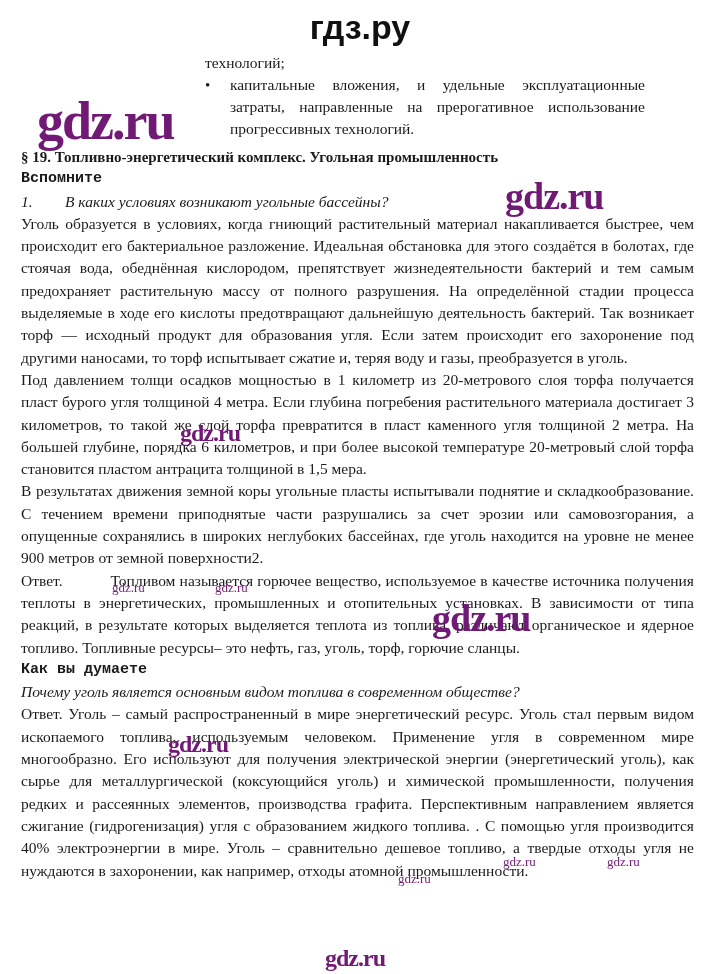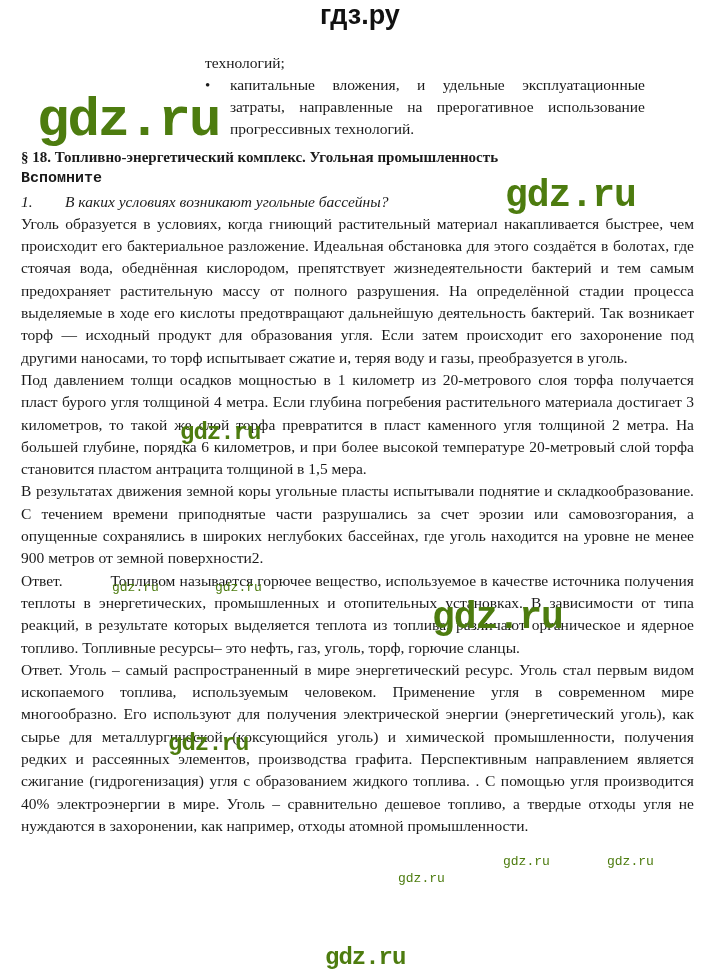--- a/index.html
+++ b/index.html
@@ -1,27 +1,27 @@
 <!DOCTYPE html>
 <html><head>
   <meta charset="utf-8">
   <style>
     html, body { margin: 0; padding: 0; background: #ffffff; }
     body {
       width: 720px; height: 974px; position: relative; overflow: hidden;
       font-family: "Liberation Serif", serif; color: #1a1a1a;
     }
     .site-header {
-      position: absolute; top: 0; left: 0; width: 720px; height: 36px;
+      position: absolute; top: 12px; left: 0; width: 720px; height: 36px;
       text-align: center; font-family: "Liberation Sans", sans-serif;
-      font-weight: bold; font-size: 27px; line-height: 30px; color: #111;
+      font-weight: bold; font-size: 34px; line-height: 30px; color: #111;
     }
     .wm {
-      position: absolute; font-family: Liberation Mono, monospace;
-      font-weight: bold; color: #4d7c0f; letter-spacing: -1px; line-height: 1;
+      position: absolute; font-family: Liberation Serif, serif;
+      font-weight: bold; color: #701a75; letter-spacing: -1px; line-height: 1;
     }
     .wm-xl { font-size: 54px; letter-spacing: -2px; }
     .wm-l { font-size: 38px; }
     .wm-m { font-size: 24px; }
     .wm-s { font-size: 13px; font-weight: normal; letter-spacing: 0; }
     .bullet-block {
       position: absolute; left: 205px; top: 52px; width: 440px;
       font-size: 15.5px; line-height: 22px; text-align: justify;
     }
     .bullet-block p { margin: 0; }
@@ -47,29 +47,31 @@
 
 <div class="bullet-block">
   <p>технологий;</p>
   <p class="bullet-item">
     <span class="bullet-dot">•</span>
     <span>капитальные вложения, и удельные эксплуатационные затраты, направленные на прерогативное использование прогрессивных технологий.</span>
   </p>
 </div>
 
 <div class="content">
-  <p class="h-section">§ 18. Топливно-энергетический комплекс. Угольная промышленность</p>
+  <p class="h-section">§ 19. Топливно-энергетический комплекс. Угольная промышленность</p>
   <p class="h-sub">Вспомните</p>
   <p class="q">
     <span class="num">1.</span><span>В каких условиях возникают угольные бассейны?</span>
   </p>
   <p>Уголь образуется в условиях, когда гниющий растительный материал накапливается быстрее, чем происходит его бактериальное разложение. Идеальная обстановка для этого создаётся в болотах, где стоячая вода, обеднённая кислородом, препятствует жизнедеятельности бактерий и тем самым предохраняет растительную массу от полного разрушения. На определённой стадии процесса выделяемые в ходе его кислоты предотвращают дальнейшую деятельность бактерий. Так возникает торф — исходный продукт для образования угля. Если затем происходит его захоронение под другими наносами, то торф испытывает сжатие и, теряя воду и газы, преобразуется в уголь.</p>
   <p>Под давлением толщи осадков мощностью в 1 километр из 20-метрового слоя торфа получается пласт бурого угля толщиной 4 метра. Если глубина погребения растительного материала достигает 3 километров, то такой же слой торфа превратится в пласт каменного угля толщиной 2 метра. На большей глубине, порядка 6 километров, и при более высокой температуре 20-метровый слой торфа становится пластом антрацита толщиной в 1,5 мера.</p>
   <p>В результатах движения земной коры угольные пласты испытывали поднятие и складкообразование. С течением времени приподнятые части разрушались за счет эрозии или самовозгорания, а опущенные сохранялись в широких неглубоких бассейнах, где уголь находится на уровне не менее 900 метров от земной поверхности2.</p>
   <p><span>Ответ.</span><span class="gap"></span><span>Топливом называется горючее вещество, используемое в качестве источника получения теплоты в энергетических, промышленных и отопительных установках. В зависимости от типа реакций, в результате которых выделяется теплота из топлива, различают органическое и ядерное топливо. Топливные ресурсы– это нефть, газ, уголь, торф, горючие сланцы.</span></p>
+  <p class="h-sub">Как вы думаете</p>
+  <p class="q">Почему уголь является основным видом топлива в современном обществе?</p>
   <p>Ответ. Уголь – самый распространенный в мире энергетический ресурс. Уголь стал первым видом ископаемого топлива, используемым человеком. Применение угля в современном мире многообразно. Его используют для получения электрической энергии (энергетический уголь), как сырье для металлургической (коксующийся уголь) и химической промышленности, получения редких и рассеянных элементов, производства графита. Перспективным направлением является сжигание (гидрогенизация) угля с образованием жидкого топлива. . С помощью угля производится 40% электроэнергии в мире. Уголь – сравнительно дешевое топливо, а твердые отходы угля не нуждаются в захоронении, как например, отходы атомной промышленности.</p>
 </div>
 
 <div class="wm wm-xl" style="left:37px; top:94px;">gdz.ru</div>
 <div class="wm wm-l" style="left:505px; top:177px;">gdz.ru</div>
 <div class="wm wm-m" style="left:180px; top:421px;">gdz.ru</div>
 <div class="wm wm-s" style="left:112px; top:581px;">gdz.ru</div>
 <div class="wm wm-s" style="left:215px; top:581px;">gdz.ru</div>
 <div class="wm wm-l" style="left:432px; top:599px;">gdz.ru</div>
 <div class="wm wm-m" style="left:168px; top:732px;">gdz.ru</div>

